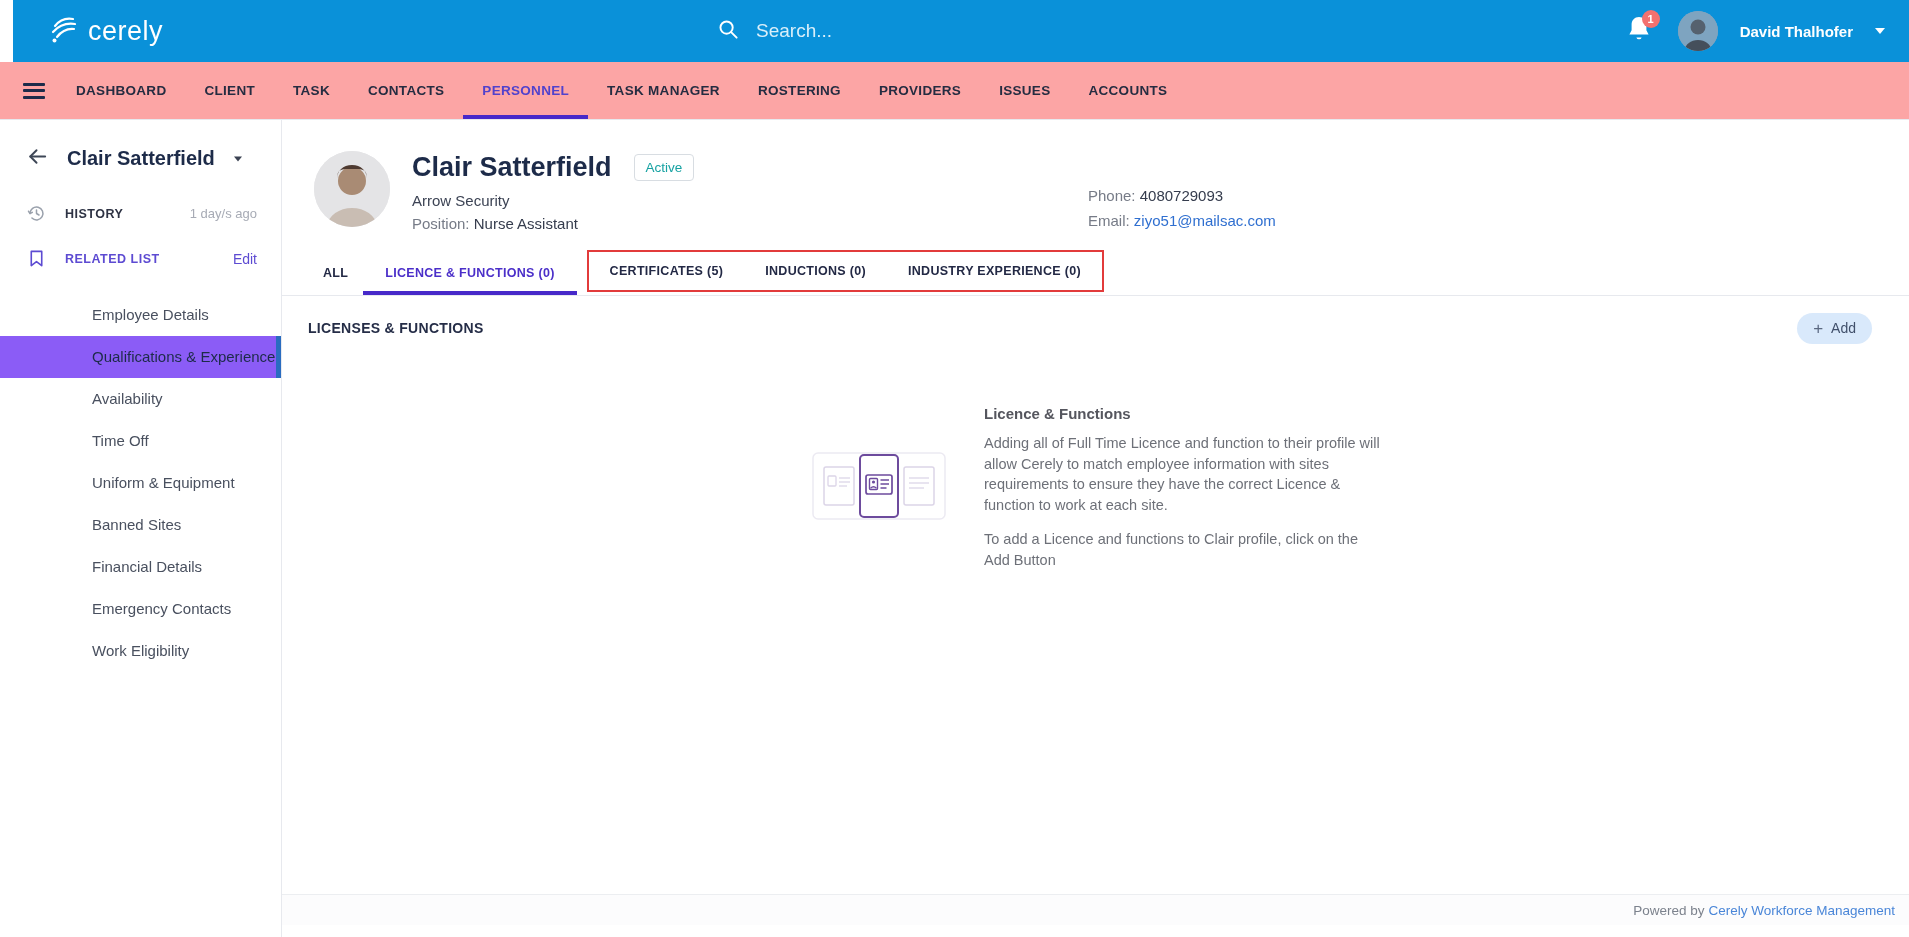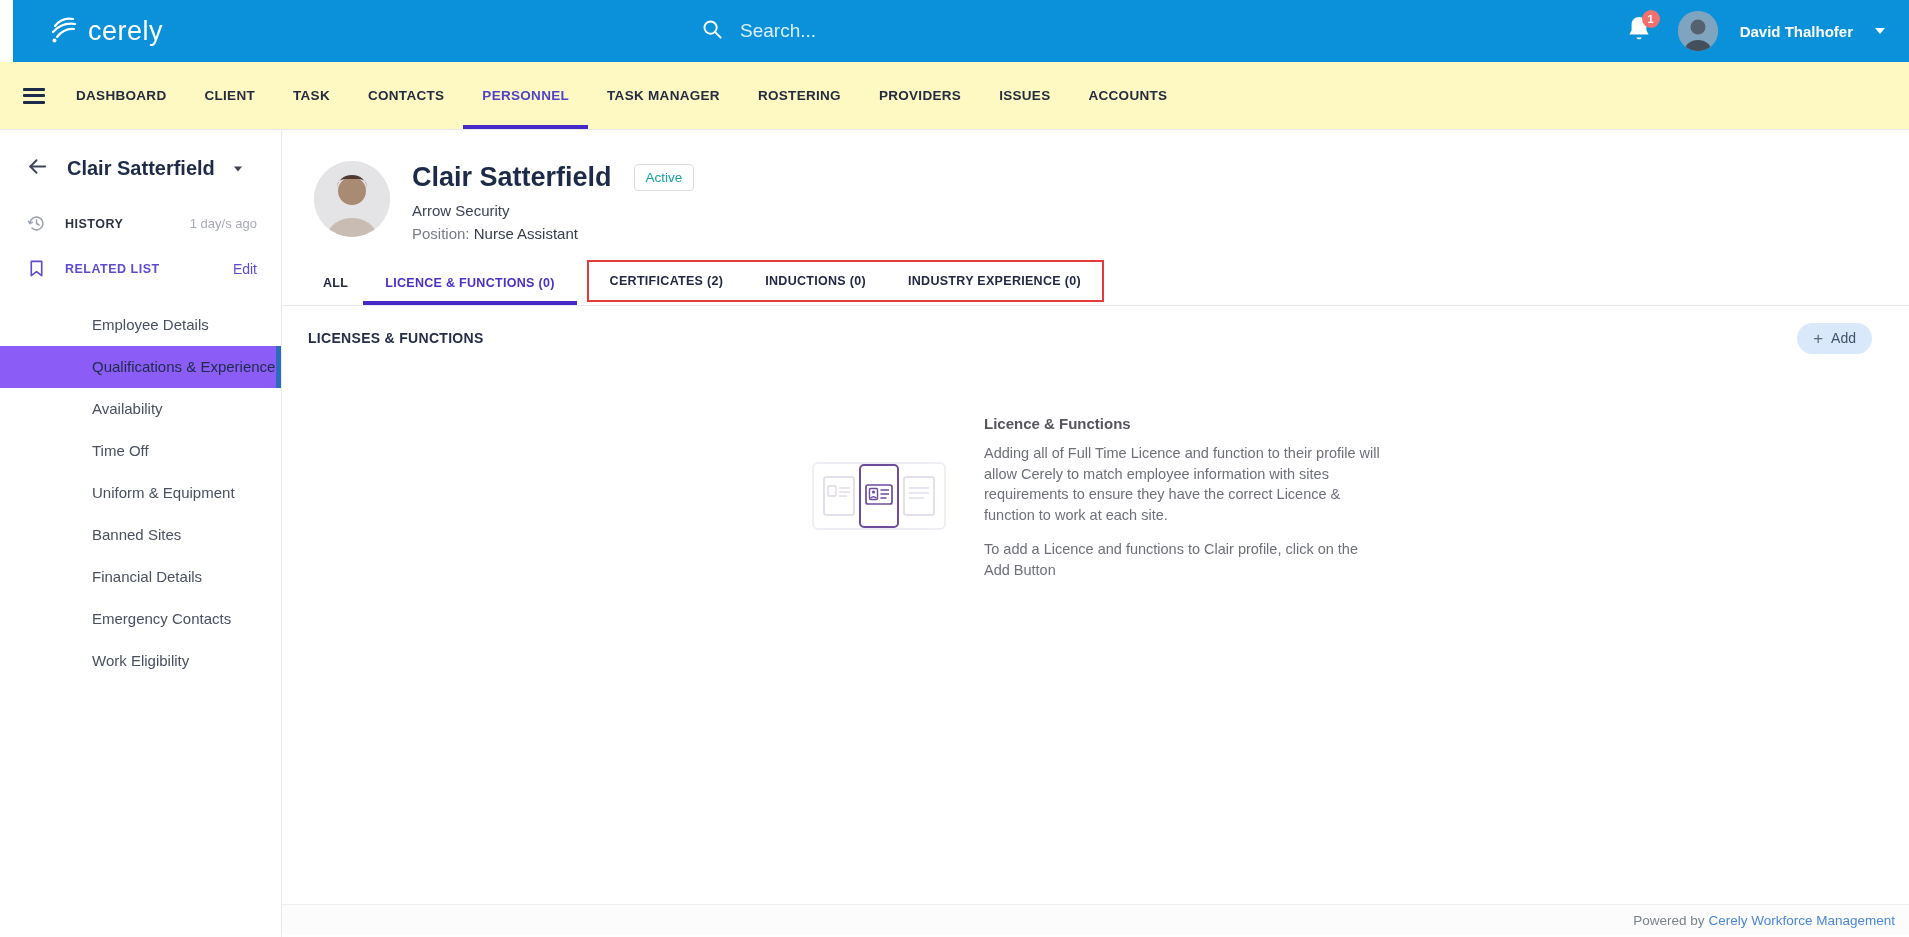--- a/index.html
+++ b/index.html
@@ -3,34 +3,34 @@
 <meta charset="utf-8">
 <style>
   * { margin:0; padding:0; box-sizing:border-box; }
   html,body { width:1909px; height:937px; overflow:hidden; }
   body { font-family:"Liberation Sans","DejaVu Sans",sans-serif; background:#ffffff; color:#252c41; }
 
   
   .topbar { position:relative; height:62px; background:#0a91d9; display:flex; align-items:center; padding:0 24px 0 36px;margin-left:13px; }
   .brand { display:flex; align-items:center; gap:9px; color:#ffffff; }
   .brand-name { font-size:27px; font-weight:400; letter-spacing:.5px; }
-  .search { position:absolute; left:688px; top:0; height:62px; display:flex; align-items:center; gap:16px; }
+  .search { position:absolute; left:704px; top:0; height:62px; display:flex; align-items:center; gap:16px; }
   .search input { background:transparent; border:none; outline:none; color:#ffffff; font-size:19px; width:320px; font-family:inherit; }
   .search input::placeholder { color:rgba(255,255,255,.85); }
   .top-right { margin-left:auto; display:flex; align-items:center; gap:22px; }
   .bell-wrap { position:relative; width:30px; height:34px; cursor:pointer; }
   .badge { position:absolute; top:-4px; right:-4px; min-width:18px; height:18px; border-radius:9px; background:#f2716f; color:#fff; font-size:11px; font-weight:700; display:flex; align-items:center; justify-content:center; }
   .avatar { border-radius:50%; overflow:hidden; background:#7ea4c0; display:flex; align-items:flex-end; justify-content:center; }
   .avatar.small { width:40px; height:40px; }
   .user-name { color:#fff; font-size:15px; font-weight:700; }
   .caret { width:0; height:0; border-left:5px solid transparent; border-right:5px solid transparent; border-top:6px solid currentColor; display:inline-block; }
   .caret.white { color:#ffffff; }
 
   
-  .navbar { height:68px; background:#fef9c3; border-bottom:1px solid #e7e9ee; display:flex; align-items:center; padding-left:23px; }
+  .navbar { height:58px; background:#fca5a5; border-bottom:1px solid #e7e9ee; display:flex; align-items:center; padding-left:23px; }
   .hamburger { width:22px; height:16px; display:flex; flex-direction:column; justify-content:space-between; margin-right:12px; cursor:pointer; }
   .hamburger span { display:block; height:3px; background:#1c2b4a; border-radius:1px; }
   .nav-items { display:flex; height:100%; }
   .nav-item { display:flex; align-items:center; padding:0 19px; font-size:13.5px; font-weight:700; letter-spacing:.3px; color:#252c41; cursor:pointer; }
   .nav-item.active { color:#5142cc; box-shadow:inset 0 -4px 0 #4729c9; }
 
   
   .content { display:flex; height:817px; }
 
   
@@ -226,31 +226,41 @@
         <div class="profile-name-row">
           <span class="profile-name">Clair Satterfield</span>
           <span class="status-badge">Active</span>
         </div>
         <div class="company">Arrow Security</div>
         <div class="position-row">
           <span class="meta-label">Position:</span>
           <span class="meta-value">Nurse Assistant</span>
         </div>
       </div>
+      <div class="contact-block">
+        <div>
+          <span class="meta-label">Phone:</span>
+          <span class="meta-value">4080729093</span>
+        </div>
+        <div>
+          <span class="meta-label">Email:</span>
+          <a class="email-link">ziyo51@mailsac.com</a>
+        </div>
+      </div>
     </div>
 
     <div class="tabbar">
       <div style="display:flex">
 
       <div class="tab">ALL</div>
           <div class="tab active wide">LICENCE &amp; FUNCTIONS (0)</div>
         </div>
       <div class="tab-red-group">
 
-      <div class="tab">CERTIFICATES (2)</div>
+      <div class="tab">CERTIFICATES (5)</div>
           <div class="tab">INDUCTIONS (0)</div>
           <div class="tab">INDUSTRY EXPERIENCE (0)</div>
         </div>
     </div>
 
     <div class="section-bar">
       <span class="section-title">LICENSES &amp; FUNCTIONS</span>
       <button class="add-btn">
         <span class="add-plus">+</span>
         <span>Add</span>

